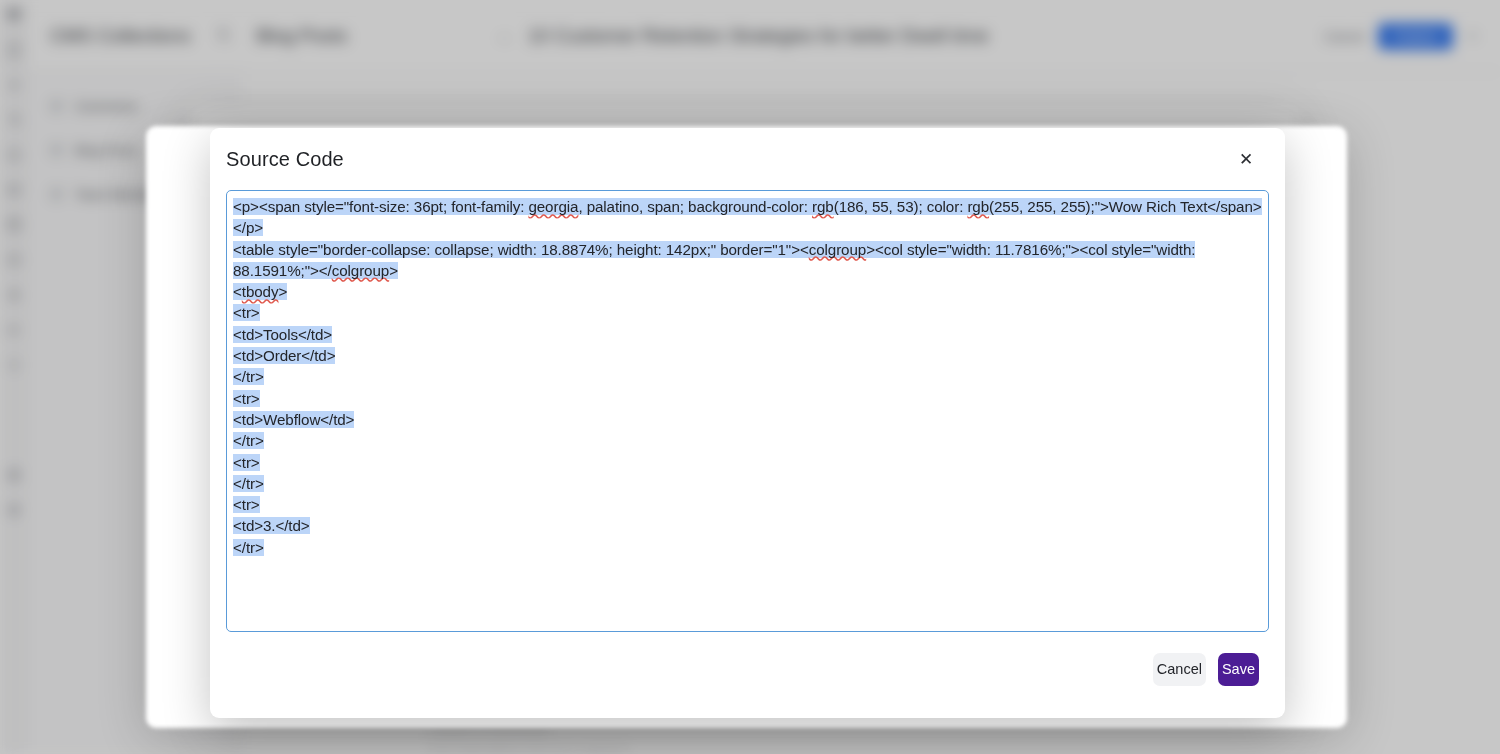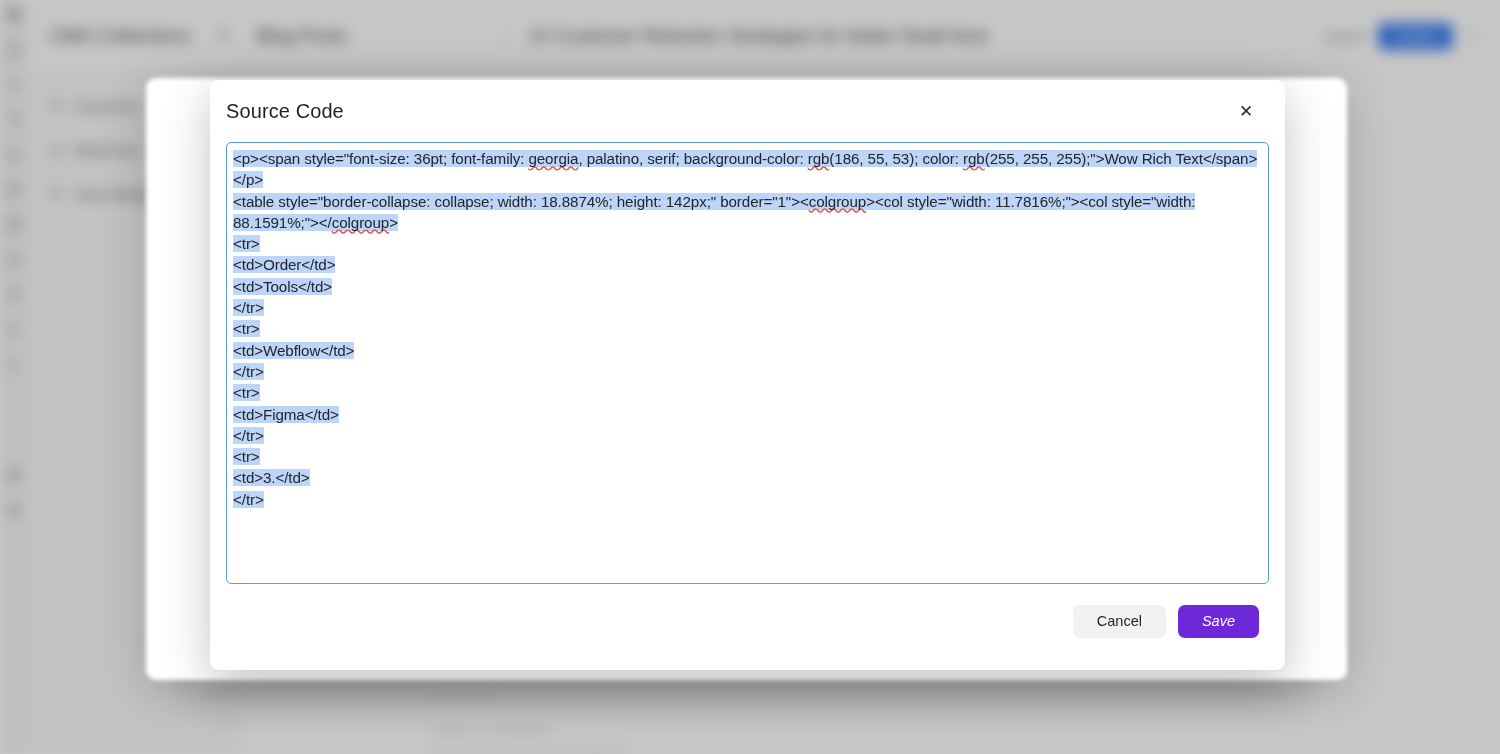--- a/index.html
+++ b/index.html
@@ -121,21 +121,21 @@
   .bg-below {
     position: absolute; left: 430px; top: 690px; width: 420px;
     color: #cfd0d2; text-align: left;
   }
   .bg-below .b1 { font-size: 13px; margin-bottom: 16px; }
   .bg-below .b2 { font-size: 15px; margin-bottom: 6px; }
   .bg-below .b3 { font-size: 11px; }
 
   
   #modal-backdrop {
-    position: absolute; inset: 0; z-index: 10;
+    position: absolute; inset: 0; z-index: 10; margin-top: 48px;
   }
 
   .outer-panel {
     position: absolute;
     left: 146px; top: 78px;
     width: 1201px; height: 602px;
     background: #ffffff;
     border-radius: 10px;
     box-shadow: 0 10px 50px rgba(0,0,0,0.20);
     filter: blur(2.2px);
@@ -216,27 +216,27 @@
     height: 86px;
     display: flex; align-items: center; justify-content: flex-end;
     gap: 12px;
     padding: 0 26px 12px 0;
   }
   .btn {
     font-family: "Liberation Sans", sans-serif;
     font-size: 14.5px;
     border: none;
     border-radius: 7px;
-    padding: 0 24px;
+    padding: 0 4px;
     height: 33px;
     cursor: pointer;
     line-height: 1;
   }
   .btn-cancel { background: #f1f2f4; color: #23252a; }
-  .btn-save { background: #6d28d9; color: #ffffff; font-style: italic; }
+  .btn-save { background: #4c1d95; color: #ffffff; }
 </style>
 </head>
 <body>
 
 <div id="bg-app">
 
   <div class="bg-canvas"></div>
 
   <div class="bg-railbar">
     <span class="rail-ico">
@@ -391,33 +391,33 @@
   <div class="dialog">
 
     <div class="dlg-header">
       <span class="dlg-title">Source Code</span>
       <button class="dlg-close">✕</button>
     </div>
 
     <div class="dlg-body">
       <div class="code-area">
         <div class="code-scroll" id="code-scroll">
-            <div class="code-line"><span class="sel"><span>&lt;p&gt;&lt;span style="font-size: 36pt; font-family: </span><span class="squig">georgia</span><span>, palatino, serif; background-color: </span><span class="squig">rgb</span><span>(186, 55, 53); color: </span><span class="squig">rgb</span><span>(255, 255, 255);"&gt;Wow Rich Text&lt;/span&gt;</span></span></div>
+            <div class="code-line"><span class="sel"><span>&lt;p&gt;&lt;span style="font-size: 36pt; font-family: </span><span class="squig">georgia</span><span>, palatino, span; background-color: </span><span class="squig">rgb</span><span>(186, 55, 53); color: </span><span class="squig">rgb</span><span>(255, 255, 255);"&gt;Wow Rich Text&lt;/span&gt;</span></span></div>
             <div class="code-line"><span class="sel"><span>&lt;/p&gt;</span></span></div>
             <div class="code-line"><span class="sel"><span>&lt;table style="border-collapse: collapse; width: 18.8874%; height: 142px;" border="1"&gt;&lt;</span><span class="squig">colgroup</span><span>&gt;&lt;col style="width: 11.7816%;"&gt;&lt;col style="width:</span></span></div>
             <div class="code-line"><span class="sel"><span>88.1591%;"&gt;&lt;/</span><span class="squig">colgroup</span><span>&gt;</span></span></div>
+            <div class="code-line"><span class="sel"><span>&lt;</span><span class="squig">tbody</span><span>&gt;</span></span></div>
             <div class="code-line"><span class="sel"><span>&lt;tr&gt;</span></span></div>
+            <div class="code-line"><span class="sel"><span>&lt;td&gt;Tools&lt;/td&gt;</span></span></div>
             <div class="code-line"><span class="sel"><span>&lt;td&gt;Order&lt;/td&gt;</span></span></div>
-            <div class="code-line"><span class="sel"><span>&lt;td&gt;Tools&lt;/td&gt;</span></span></div>
             <div class="code-line"><span class="sel"><span>&lt;/tr&gt;</span></span></div>
             <div class="code-line"><span class="sel"><span>&lt;tr&gt;</span></span></div>
             <div class="code-line"><span class="sel"><span>&lt;td&gt;Webflow&lt;/td&gt;</span></span></div>
             <div class="code-line"><span class="sel"><span>&lt;/tr&gt;</span></span></div>
             <div class="code-line"><span class="sel"><span>&lt;tr&gt;</span></span></div>
-            <div class="code-line"><span class="sel"><span>&lt;td&gt;Figma&lt;/td&gt;</span></span></div>
             <div class="code-line"><span class="sel"><span>&lt;/tr&gt;</span></span></div>
             <div class="code-line"><span class="sel"><span>&lt;tr&gt;</span></span></div>
             <div class="code-line"><span class="sel"><span>&lt;td&gt;3.&lt;/td&gt;</span></span></div>
             <div class="code-line"><span class="sel"><span>&lt;/tr&gt;</span></span></div>
           </div>
       </div>
     </div>
 
     <div class="dlg-footer">
       <button class="btn btn-cancel">Cancel</button>

